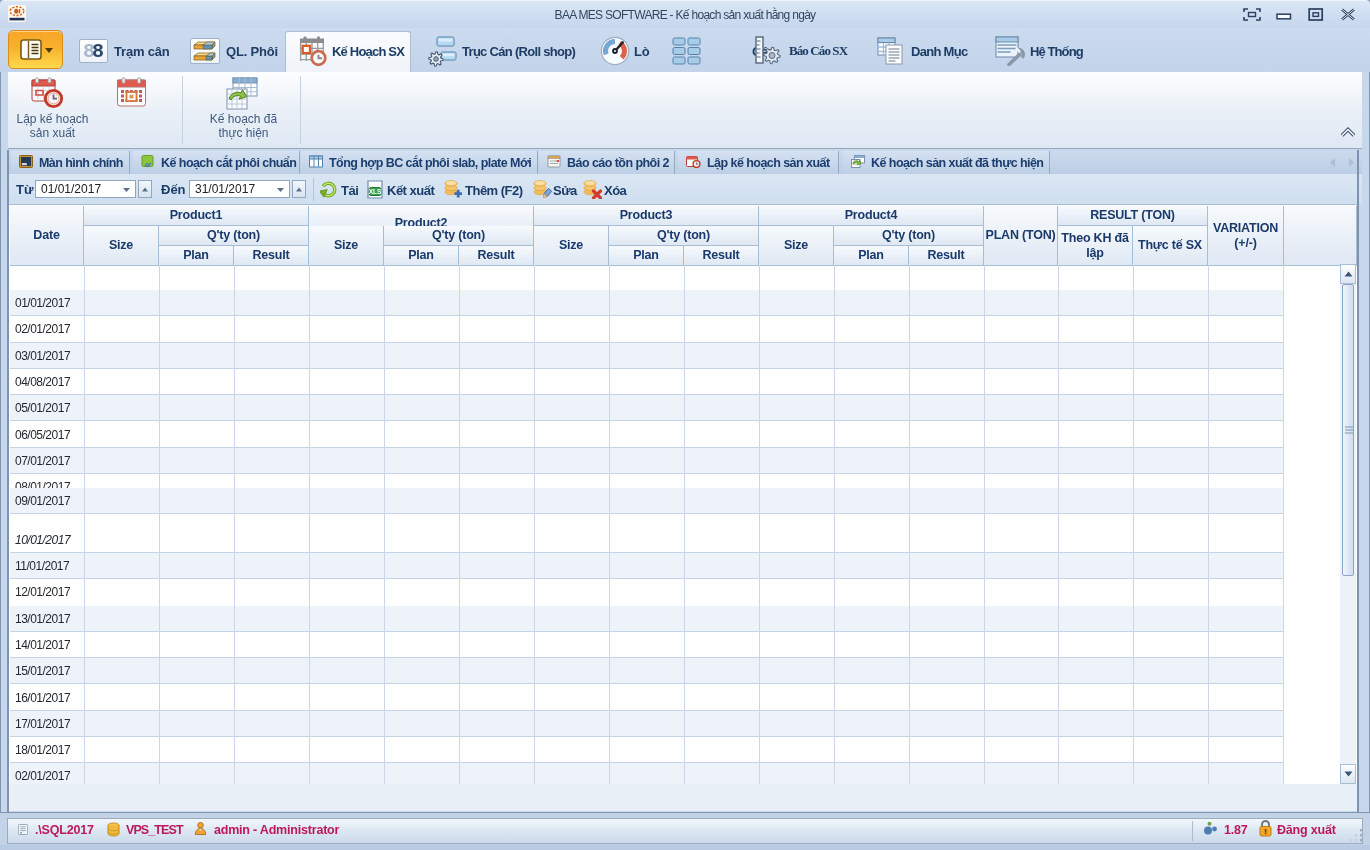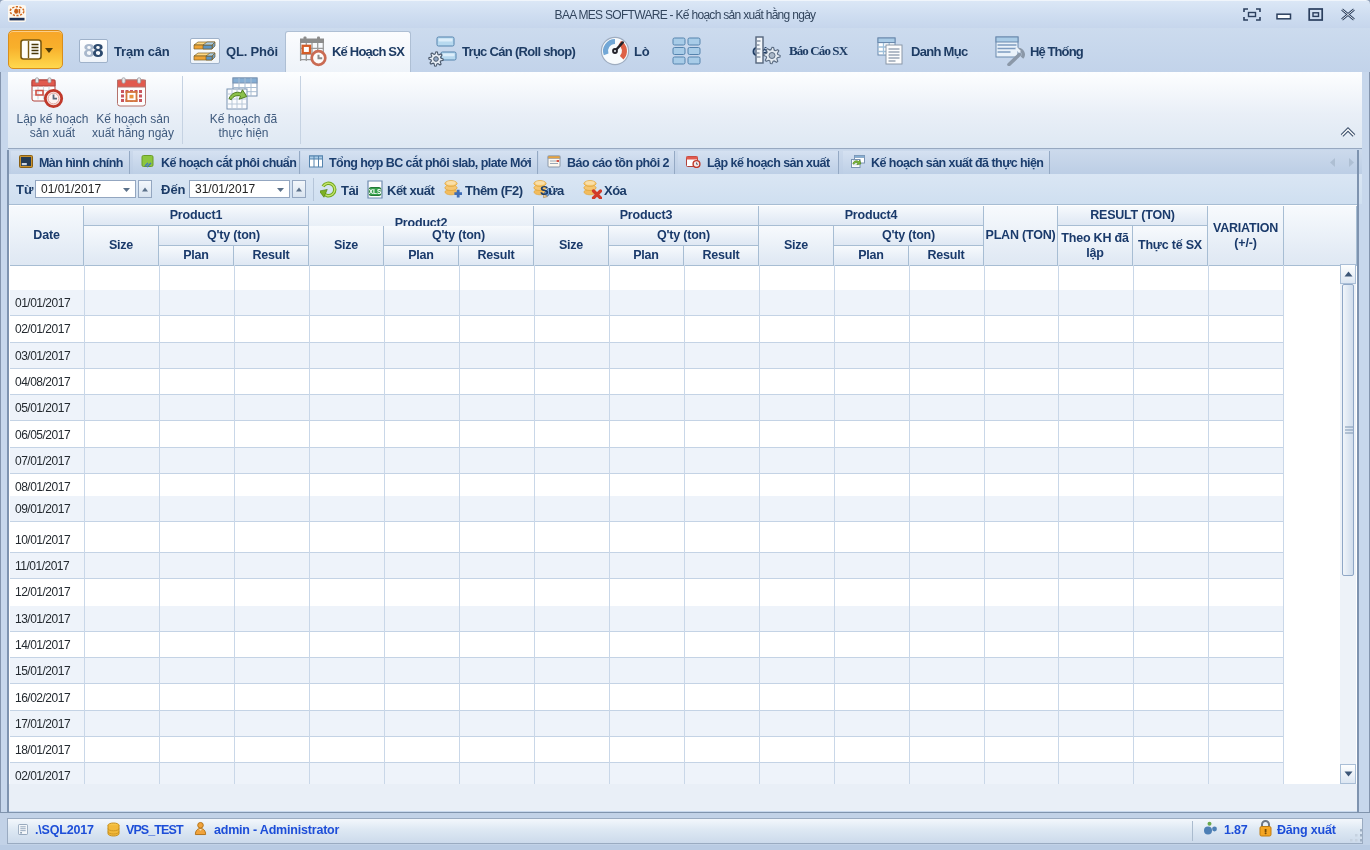--- a/index.html
+++ b/index.html
@@ -67,21 +67,21 @@
 .vline { top:0; width:1px; height:519px; background:#c9d7e8; }
 .sbbtn2 { width:16px; height:20px; background:linear-gradient(#fdfefe,#dce6f2);
   border:1px solid #a9bed6; display:flex; align-items:center; justify-content:center; }
 
 
 #statusbar { left:7px; top:818px; width:1356px; height:26px;
   background:linear-gradient(#f3f7fc,#dde8f3 45%,#ccdaeb);
   border:1px solid #9aabc1; font-size:13px; }
 #statusouter { left:0px; top:812px; width:1370px; height:38px; background:#c2d2e7; border-top:1px solid #8094ad; }
 #bottomedge { left:0; top:845px; width:1370px; height:5px; background:#b9cbe3; }
-.sbtext { font-weight:bold; color:#1d4ed8; font-size:12.5px; letter-spacing:-0.2px; }
+.sbtext { font-weight:bold; color:#be185d; font-size:12.5px; letter-spacing:-0.2px; }
 </style>
 </head>
 <body>
 <div id="win">
   
   <div id="titlebar" class="abs"></div>
   <div id="title-text" class="abs">BAA MES SOFTWARE - Kế hoạch sản xuất hằng ngày</div>
   <div class="abs" style="left:8px;top:5px;width:18px;height:17px;background:#fdf8f0;border-radius:2px;">
     <svg width="18" height="17" viewBox="0 0 18 17">
       <ellipse cx="9" cy="6.2" rx="6.8" ry="4.4" fill="none" stroke="#d2691e" stroke-width="1.5" stroke-dasharray="2.2,1.4"></ellipse>
@@ -262,21 +262,20 @@
         <rect x="23" y="17.5" width="3" height="3"></rect>
       <rect x="5" y="22" width="3" height="3"></rect>
         <rect x="9.5" y="22" width="3" height="3"></rect>
         <rect x="14" y="22" width="3" height="3"></rect>
         <rect x="18.5" y="22" width="3" height="3"></rect>
         <rect x="23" y="22" width="3" height="3"></rect>
     </g>
     <rect x="10.5" y="15" width="10" height="9" fill="#fff" stroke="#d3763d" stroke-width="1.8"></rect>
     <rect x="13.5" y="17.8" width="4" height="3.6" fill="#e7933f"></rect>
   </svg>
-  <div class="rbigbtn abs" style="left:90px;top:112px;width:86px;">Kế hoạch sản<br>xuất hằng ngày</div>
   <div class="rsep abs" style="left:182px;"></div>
   <svg class="abs" style="left:226px;top:77px;" width="32" height="33" viewBox="0 0 32 33">
     <g>
       <rect x="7" y="1" width="24" height="18" fill="#fff" stroke="#7a93b2"></rect>
       <rect x="7" y="1" width="24" height="5" fill="#85aed4" stroke="#7a93b2"></rect>
       <path d="M13,1 V19 M19,1 V19 M25,1 V19 M7,10.5 H31 M7,14.7 H31" stroke="#a9bdd2" stroke-width="1"></path>
       <rect x="1" y="12" width="20" height="20" fill="#fbfcfe" stroke="#7a93b2"></rect>
       <path d="M1,17 H21 M1,22 H21 M1,27 H21 M6,12 V32 M11,12 V32 M16,12 V32" stroke="#b9c8d8" stroke-width="1"></path>
       <path d="M3,21.5 c2.5,-5.5 7.5,-7.5 12,-5.5 l1.5,-3.2 4.2,6.8 -7.6,2.6 1.5,-3 c-3.6,-1.4 -7.4,-0.2 -9.4,3.6 z" fill="#8cc14a" stroke="#4f7d1e" stroke-width="1"></path>
     </g>
@@ -395,21 +394,21 @@
       <ellipse cx="7" cy="8.7" rx="6" ry="2.8" fill="#f5c672"></ellipse>
       <path d="M1,4.4 a6,2.8 0 0 0 12,0" fill="#f5c672"></path>
       <ellipse cx="7" cy="4.4" rx="6" ry="2.8" fill="#f7cd7d"></ellipse>
       <ellipse cx="7" cy="3.9" rx="4.6" ry="1.9" fill="#fadfa8" stroke="none"></ellipse>
     </g>
     <g transform="rotate(40 13.5 15)">
       <rect x="11.3" y="9.5" width="4.4" height="7" rx="0.6" fill="#7aa7d8" stroke="#41699f" stroke-width="0.9"></rect>
       <path d="M11.3,16.5 h4.4 l-2.2,3.2 z" fill="#f2d3a2" stroke="#ba9560" stroke-width="0.8"></path>
     </g>
   </svg>
-  <div class="tbtxt abs" style="left:540px;">Sửa</div>
+  <div class="tbtxt abs" style="left:553px;">Sửa</div>
   <svg class="abs" style="left:583px;top:179px" width="19" height="20" viewBox="0 0 19 20">
     <g stroke="#e3a83e" stroke-width="0.8">
       <ellipse cx="7" cy="13" rx="6" ry="2.8" fill="#f2bc5e"></ellipse>
       <path d="M1,8.7 a6,2.8 0 0 0 12,0" fill="#f2bc5e"></path>
       <ellipse cx="7" cy="8.7" rx="6" ry="2.8" fill="#f5c672"></ellipse>
       <path d="M1,4.4 a6,2.8 0 0 0 12,0" fill="#f5c672"></path>
       <ellipse cx="7" cy="4.4" rx="6" ry="2.8" fill="#f7cd7d"></ellipse>
       <ellipse cx="7" cy="3.9" rx="4.6" ry="1.9" fill="#fadfa8" stroke="none"></ellipse>
     </g>
     <path d="M10.5,12 L17.5,19 M17.5,12 L10.5,19" stroke="#d13a2a" stroke-width="3.2" stroke-linecap="round"></path>
@@ -465,43 +464,43 @@
         </div>
     <div class="row abs" style="top:156.5px;height:26.3px;background:#ffffff;">
           <span class="d">06/05/2017</span>
         </div>
     <div class="row abs" style="top:182.8px;height:26.3px;background:#eef3fa;">
           <span class="d">07/01/2017</span>
         </div>
     <div class="row abs" style="top:209.1px;height:26.3px;background:#ffffff;">
           <span class="d">08/01/2017</span>
         </div>
-    <div class="row abs" style="top:231px;height:26.3px;background:#eef3fa;">
+    <div class="row abs" style="top:223px;height:26.3px;background:#eef3fa;">
           <span class="d">09/01/2017</span>
         </div>
-    <div class="row abs" style="top:261.7px;height:26.3px;background:#ffffff;">
+    <div class="row abs" style="top:261.7px;height:26.3px;background:#ffffff;font-style:italic;">
           <span class="d">10/01/2017</span>
         </div>
     <div class="row abs" style="top:288.0px;height:26.3px;background:#eef3fa;">
           <span class="d">11/01/2017</span>
         </div>
     <div class="row abs" style="top:314.3px;height:37px;background:#ffffff;">
           <span class="d">12/01/2017</span>
         </div>
     <div class="row abs" style="top:340.6px;height:26.3px;background:#eef3fa;">
           <span class="d">13/01/2017</span>
         </div>
     <div class="row abs" style="top:366.9px;height:26.3px;background:#ffffff;">
           <span class="d">14/01/2017</span>
         </div>
     <div class="row abs" style="top:393.2px;height:26.3px;background:#eef3fa;">
           <span class="d">15/01/2017</span>
         </div>
     <div class="row abs" style="top:419.5px;height:26.3px;background:#ffffff;">
-          <span class="d">16/02/2017</span>
+          <span class="d">16/01/2017</span>
         </div>
     <div class="row abs" style="top:445.8px;height:26.3px;background:#eef3fa;">
           <span class="d">17/01/2017</span>
         </div>
     <div class="row abs" style="top:472.1px;height:26.3px;background:#ffffff;">
           <span class="d">18/01/2017</span>
         </div>
     <div class="row abs" style="top:498.4px;height:26.3px;background:#eef3fa;">
           <span class="d">02/01/2017</span>
         </div>

